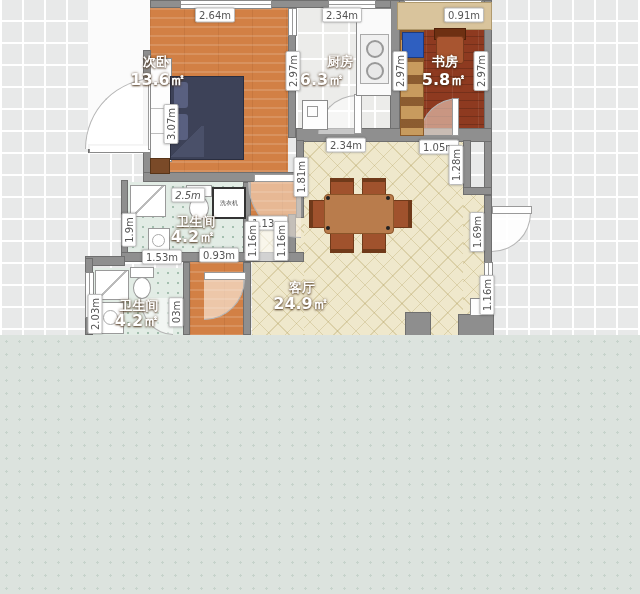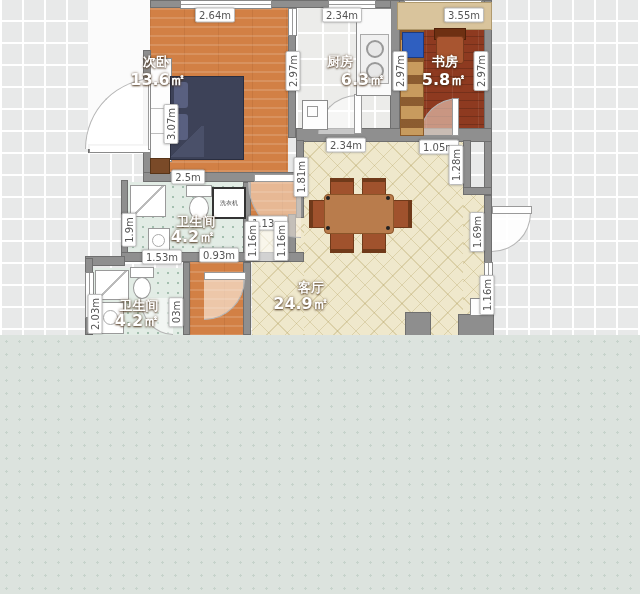--- a/index.html
+++ b/index.html
@@ -172,38 +172,38 @@
   <div class="abs z4" style="left:386px;top:196px;width:4px;height:4px;background:#222;border-radius:50%;"></div>
   <div class="abs z4" style="left:326px;top:226px;width:4px;height:4px;background:#222;border-radius:50%;"></div>
   <div class="abs z4" style="left:386px;top:226px;width:4px;height:4px;background:#222;border-radius:50%;"></div>
   <div class="abs z3" style="left:405px;top:312px;width:24px;height:22px;background:#8e8e8e;border:1px solid #6f6f6f;"></div>
   <div class="abs z3" style="left:458px;top:314px;width:34px;height:20px;background:#8e8e8e;border:1px solid #6f6f6f;"></div>
   <div class="abs furn z3" style="left:470px;top:298px;width:16px;height:16px;"></div>
 
   <span class="rname" style="left:156px;top:62px;">次卧</span>
   <span class="rarea" style="left:158px;top:80px;">13.6㎡</span>
   <span class="rname" style="left:340px;top:62px;">厨房</span>
-  <span class="rarea" style="left:363px;top:80px;">6.3㎡</span>
+  <span class="rarea" style="left:322px;top:80px;">6.3㎡</span>
   <span class="rname" style="left:445px;top:62px;">书房</span>
   <span class="rarea" style="left:444px;top:80px;">5.8㎡</span>
   <span class="rname" style="left:196px;top:222px;">卫生间</span>
   <span class="rarea" style="left:193px;top:237px;">4.2㎡</span>
   <span class="rname" style="left:139px;top:306px;">卫生间</span>
   <span class="rarea" style="left:137px;top:321px;">4.2㎡</span>
-  <span class="rname" style="left:311px;top:288px;">客厅</span>
+  <span class="rname" style="left:302px;top:288px;">客厅</span>
   <span class="rarea" style="left:301px;top:304px;">24.9㎡</span>
 
   <span class="dim" style="left:215px;top:15px;">2.64m</span>
   <span class="dim" style="left:342px;top:15px;">2.34m</span>
-  <span class="dim" style="left:464px;top:15px;">3.55m</span>
+  <span class="dim" style="left:464px;top:15px;">0.91m</span>
   <span class="dim v" style="left:293px;top:71px;">2.97m</span>
   <span class="dim v" style="left:400px;top:71px;">2.97m</span>
   <span class="dim v" style="left:481px;top:71px;">2.97m</span>
   <span class="dim v" style="left:171px;top:124px;">3.07m</span>
-  <span class="dim" style="left:188px;top:177px;">2.5m</span>
+  <span class="dim" style="left:188px;top:195px;font-style:italic;">2.5m</span>
   <span class="dim v" style="left:129px;top:230px;">1.9m</span>
   <span class="dim" style="left:162px;top:257px;">1.53m</span>
   <span class="dim" style="left:219px;top:255px;">0.93m</span>
   <span class="dim" style="left:268px;top:223px;">1.13m</span>
   <span class="dim v" style="left:252px;top:241px;">1.16m</span>
   <span class="dim v" style="left:281px;top:241px;">1.16m</span>
   <span class="dim v" style="left:301px;top:177px;">1.81m</span>
   <span class="dim" style="left:346px;top:145px;">2.34m</span>
   <span class="dim" style="left:439px;top:147px;">1.05m</span>
   <span class="dim v" style="left:456px;top:165px;">1.28m</span>

